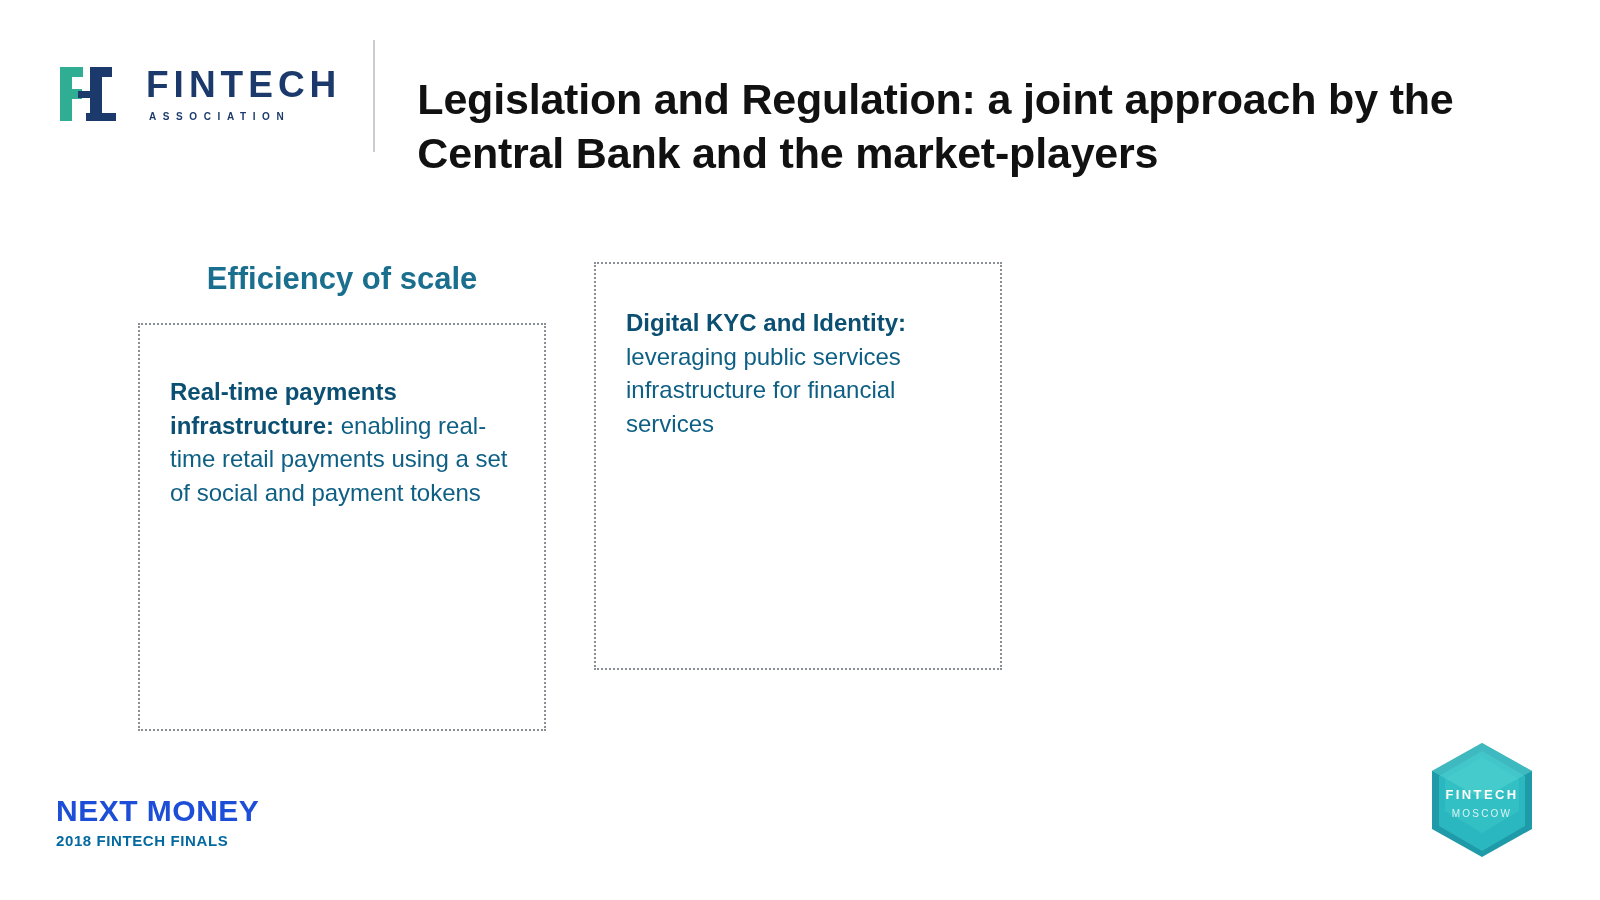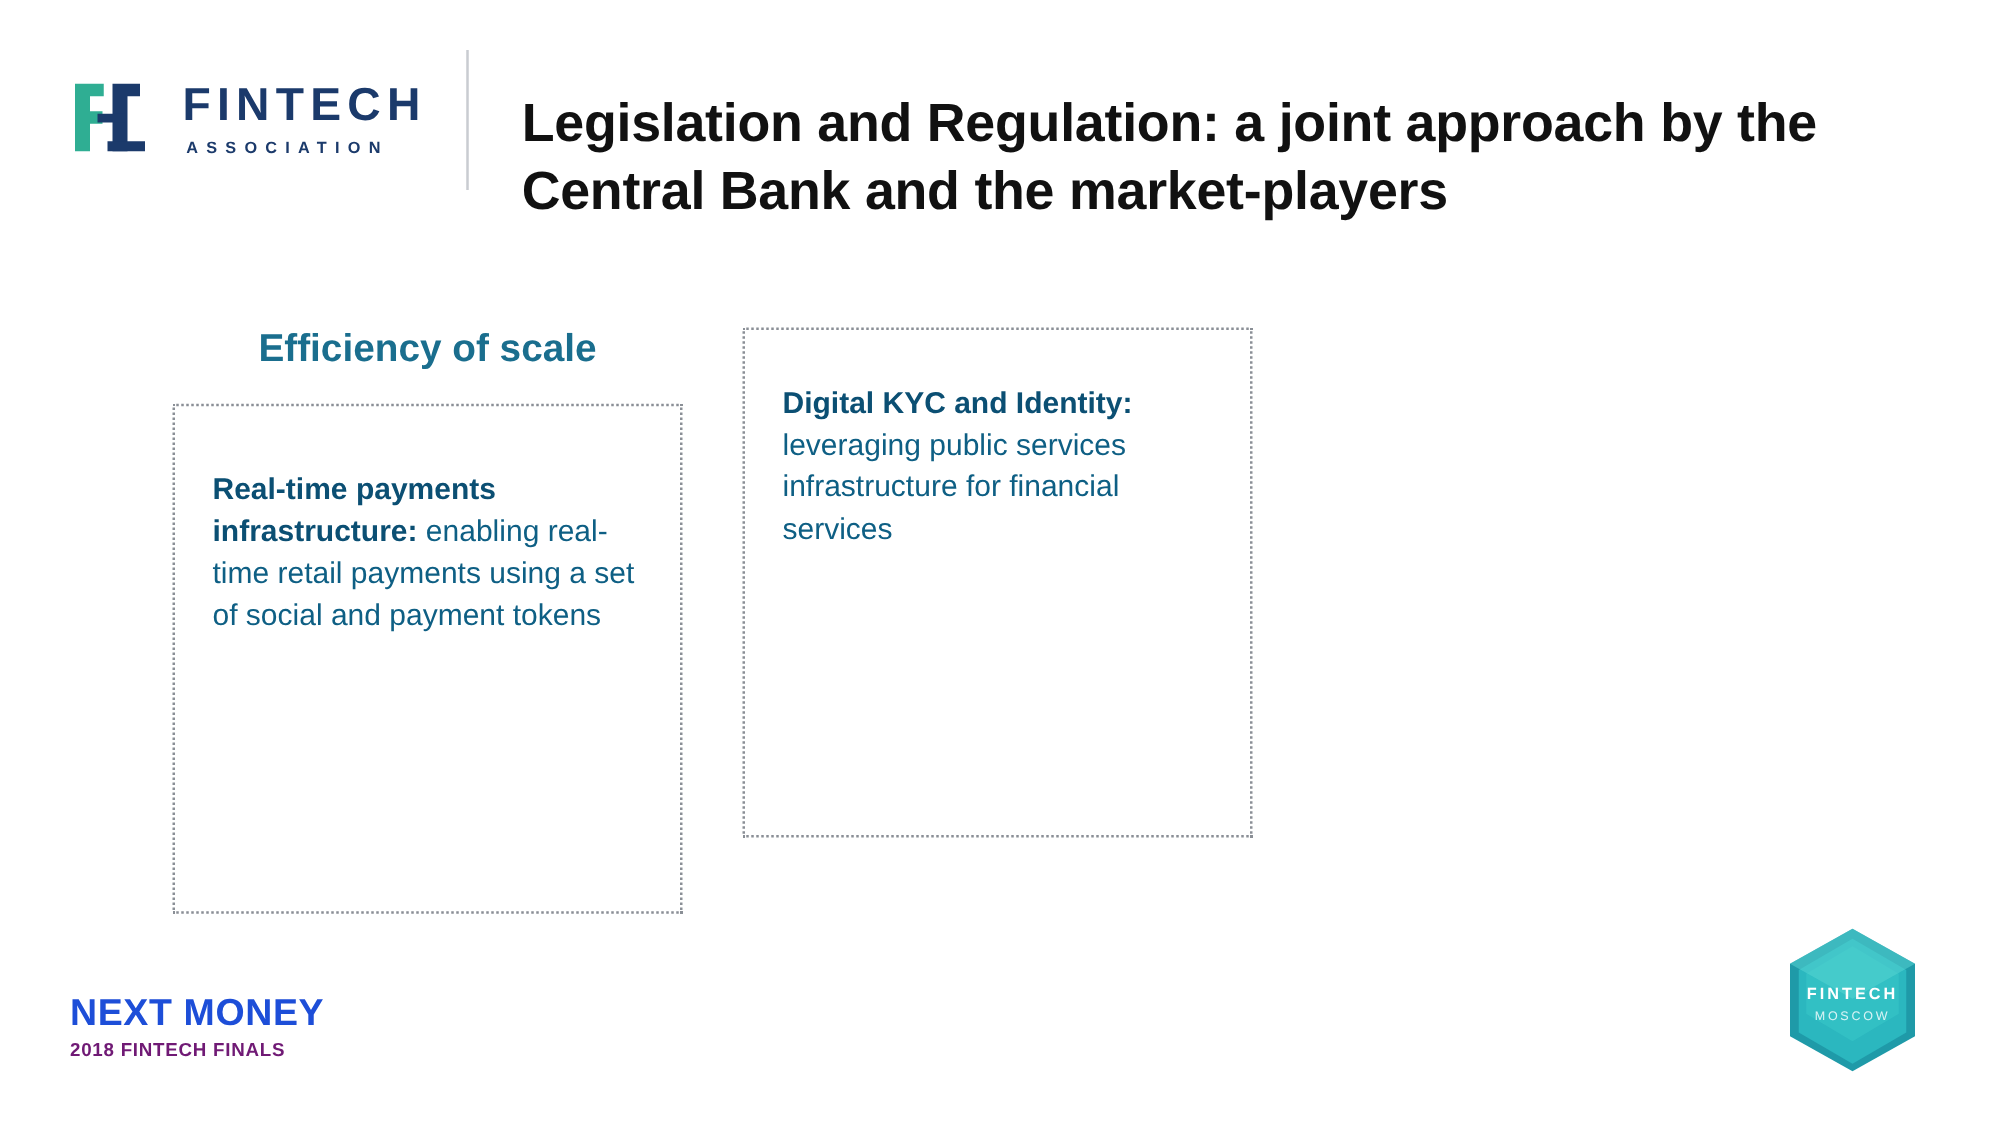--- a/index.html
+++ b/index.html
@@ -42,21 +42,21 @@
   .logo-text {
     line-height: 1;
   }
   .logo-title {
     font-size: 37px;
     font-weight: bold;
     letter-spacing: 5px;
     color: #1b3a6b;
   }
   .logo-sub {
-    font-size: 13px;
+    font-size: 10px;
     font-weight: bold;
     letter-spacing: 6.6px;
     color: #1b3a6b;
     margin-top: 9px;
     padding-left: 3px;
   }
   .divider {
     width: 2px;
     height: 112px;
     background: #c9ccd1;
@@ -124,21 +124,21 @@
   .nm-title {
     font-size: 30px;
     font-weight: bold;
     color: #1d4ed8;
     letter-spacing: 0.5px;
     position: relative;
   }
   .nm-sub {
     font-size: 15px;
     font-weight: bold;
-    color: #701a75;
+    color: #0369a1;
     letter-spacing: 0.6px;
     margin-top: 7px;
   }
 
   .moscow-badge {
     position: absolute;
     right: 58px;
     bottom: 35px;
     width: 120px;
     height: 128px;

